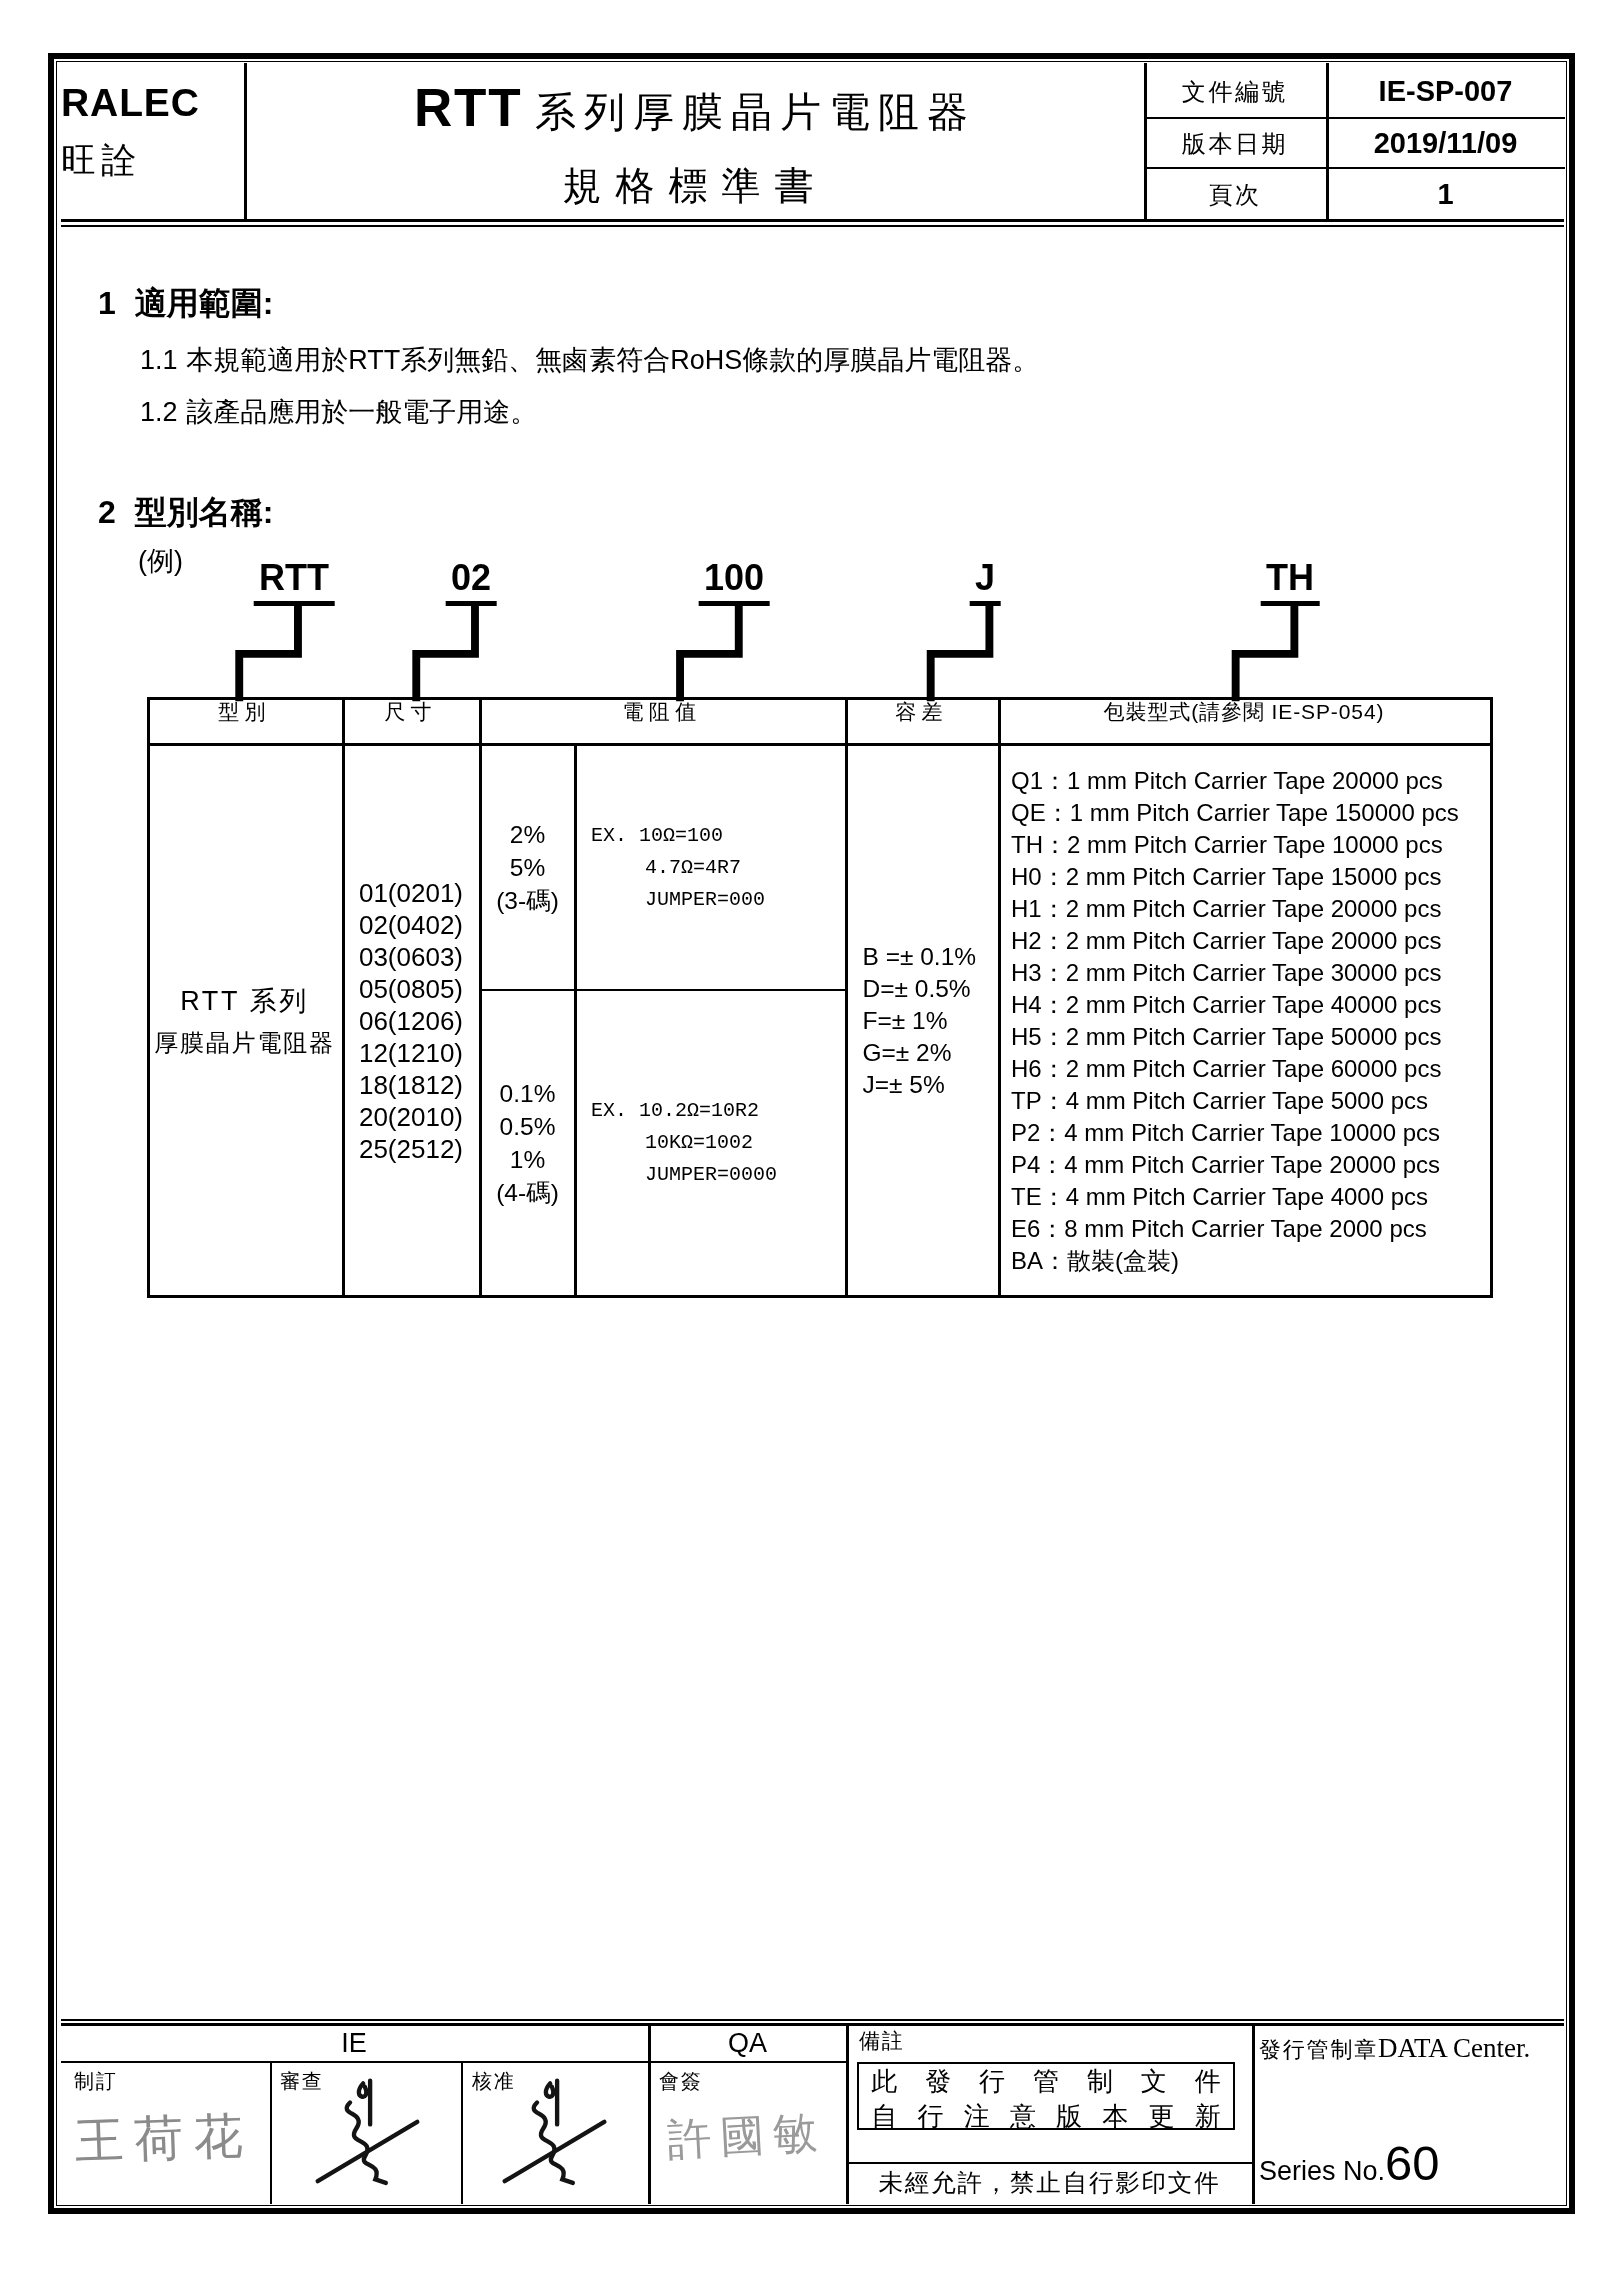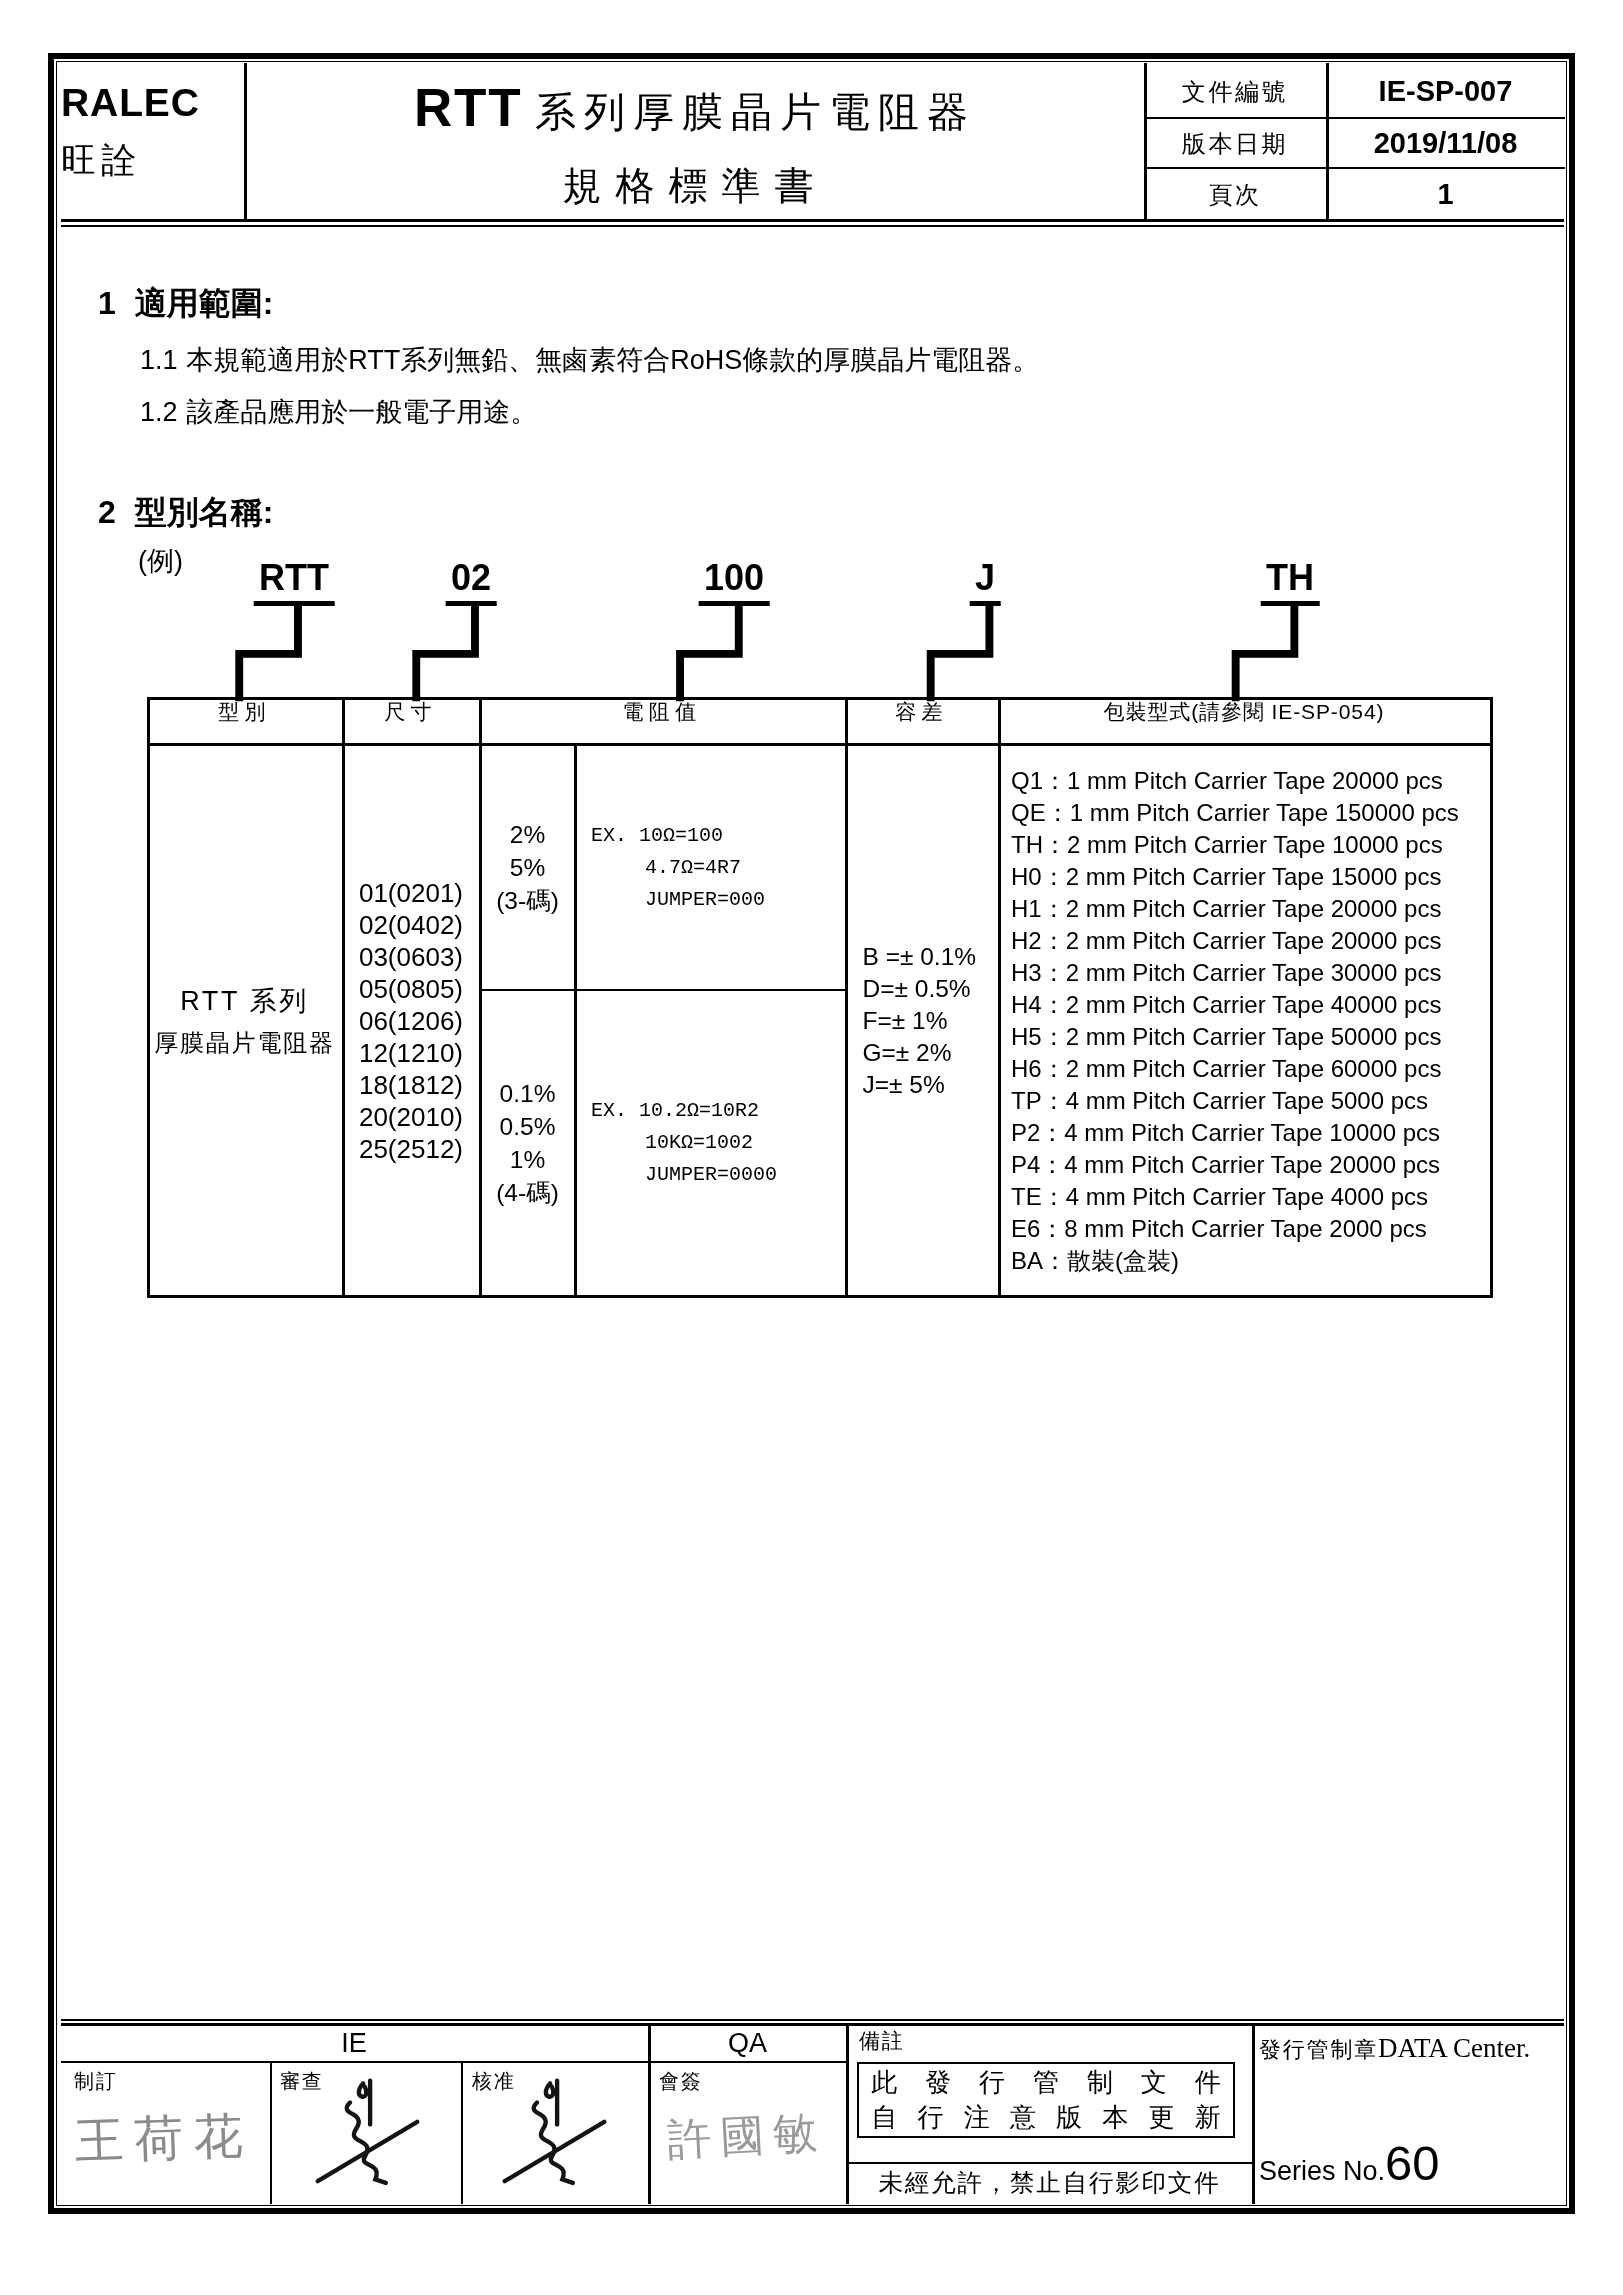--- a/index.html
+++ b/index.html
@@ -58,21 +58,21 @@
   .pack-cell{left:998px;top:746px;width:492px;height:550px;justify-content:center;padding-left:13px;box-sizing:border-box;}
   .pack-item{font-size:24px;line-height:32px;white-space:nowrap;}
   
   .dept-label{position:absolute;top:2025px;height:37px;display:flex;align-items:center;justify-content:center;font-size:27px;}
   .sig-label{position:absolute;font-size:20px;letter-spacing:1.8px;}
   .sig-name{position:absolute;display:flex;align-items:center;justify-content:center;white-space:nowrap;}
   .sig-1{left:63px;top:2095px;width:202px;height:88px;font-size:49px;color:#8b8b8b;letter-spacing:10.5px;transform:rotate(-2deg);}
   .sig-4{left:650px;top:2090px;width:193px;height:92px;font-size:44px;color:#9a9a9a;letter-spacing:8.8px;transform:rotate(-3deg);}
   .sig-svg{position:absolute;width:131px;height:123px;}
   .remark-label{position:absolute;left:859px;top:2027px;font-size:21px;letter-spacing:1.8px;}
-  .remark-box{position:absolute;left:857px;top:2062px;width:378px;height:76px;border:2.6px solid #000;
+  .remark-box{position:absolute;left:857px;top:2062px;width:378px;height:68px;border:2.6px solid #000;
     box-sizing:border-box;display:flex;flex-direction:column;justify-content:space-evenly;padding:0 12.3px;}
   .remark-line{font-size:26px;text-align:justify;text-align-last:justify;}
   .remark-bottom{position:absolute;left:846px;top:2162px;width:407px;height:40px;display:flex;align-items:center;
     justify-content:center;font-size:24.5px;letter-spacing:1.8px;white-space:nowrap;}
   .stamp-row{position:absolute;left:1259px;top:2033px;white-space:nowrap;display:flex;align-items:baseline;font-family:Liberation Serif, serif;}
   .stamp-lbl{font-size:22px;letter-spacing:1.8px;}
   .stamp-val{font-size:27px;}
   .series-row{position:absolute;left:1259px;top:2139px;white-space:nowrap;display:flex;align-items:baseline;}
   .series-lbl{font-size:27px;}
   .series-val{font-size:49px;line-height:49px;}
@@ -106,21 +106,21 @@
     </div>
     <div class="title-l2">規格標準書</div>
   </div>
 
   <div class="info-row" style="top:66px">
     <div class="lbl">文件編號</div>
     <div class="val">IE-SP-007</div>
   </div>
   <div class="info-row" style="top:118px">
     <div class="lbl">版本日期</div>
-    <div class="val">2019/11/08</div>
+    <div class="val">2019/11/09</div>
   </div>
   <div class="info-row" style="top:169px">
     <div class="lbl">頁次</div>
     <div class="val">1</div>
   </div>
 
   <div class="sec-head" style="left:98px;top:282px">
     <span class="num">1</span><span>適用範圍:</span>
   </div>
   <div class="sec-item" style="left:140px;top:342px">

